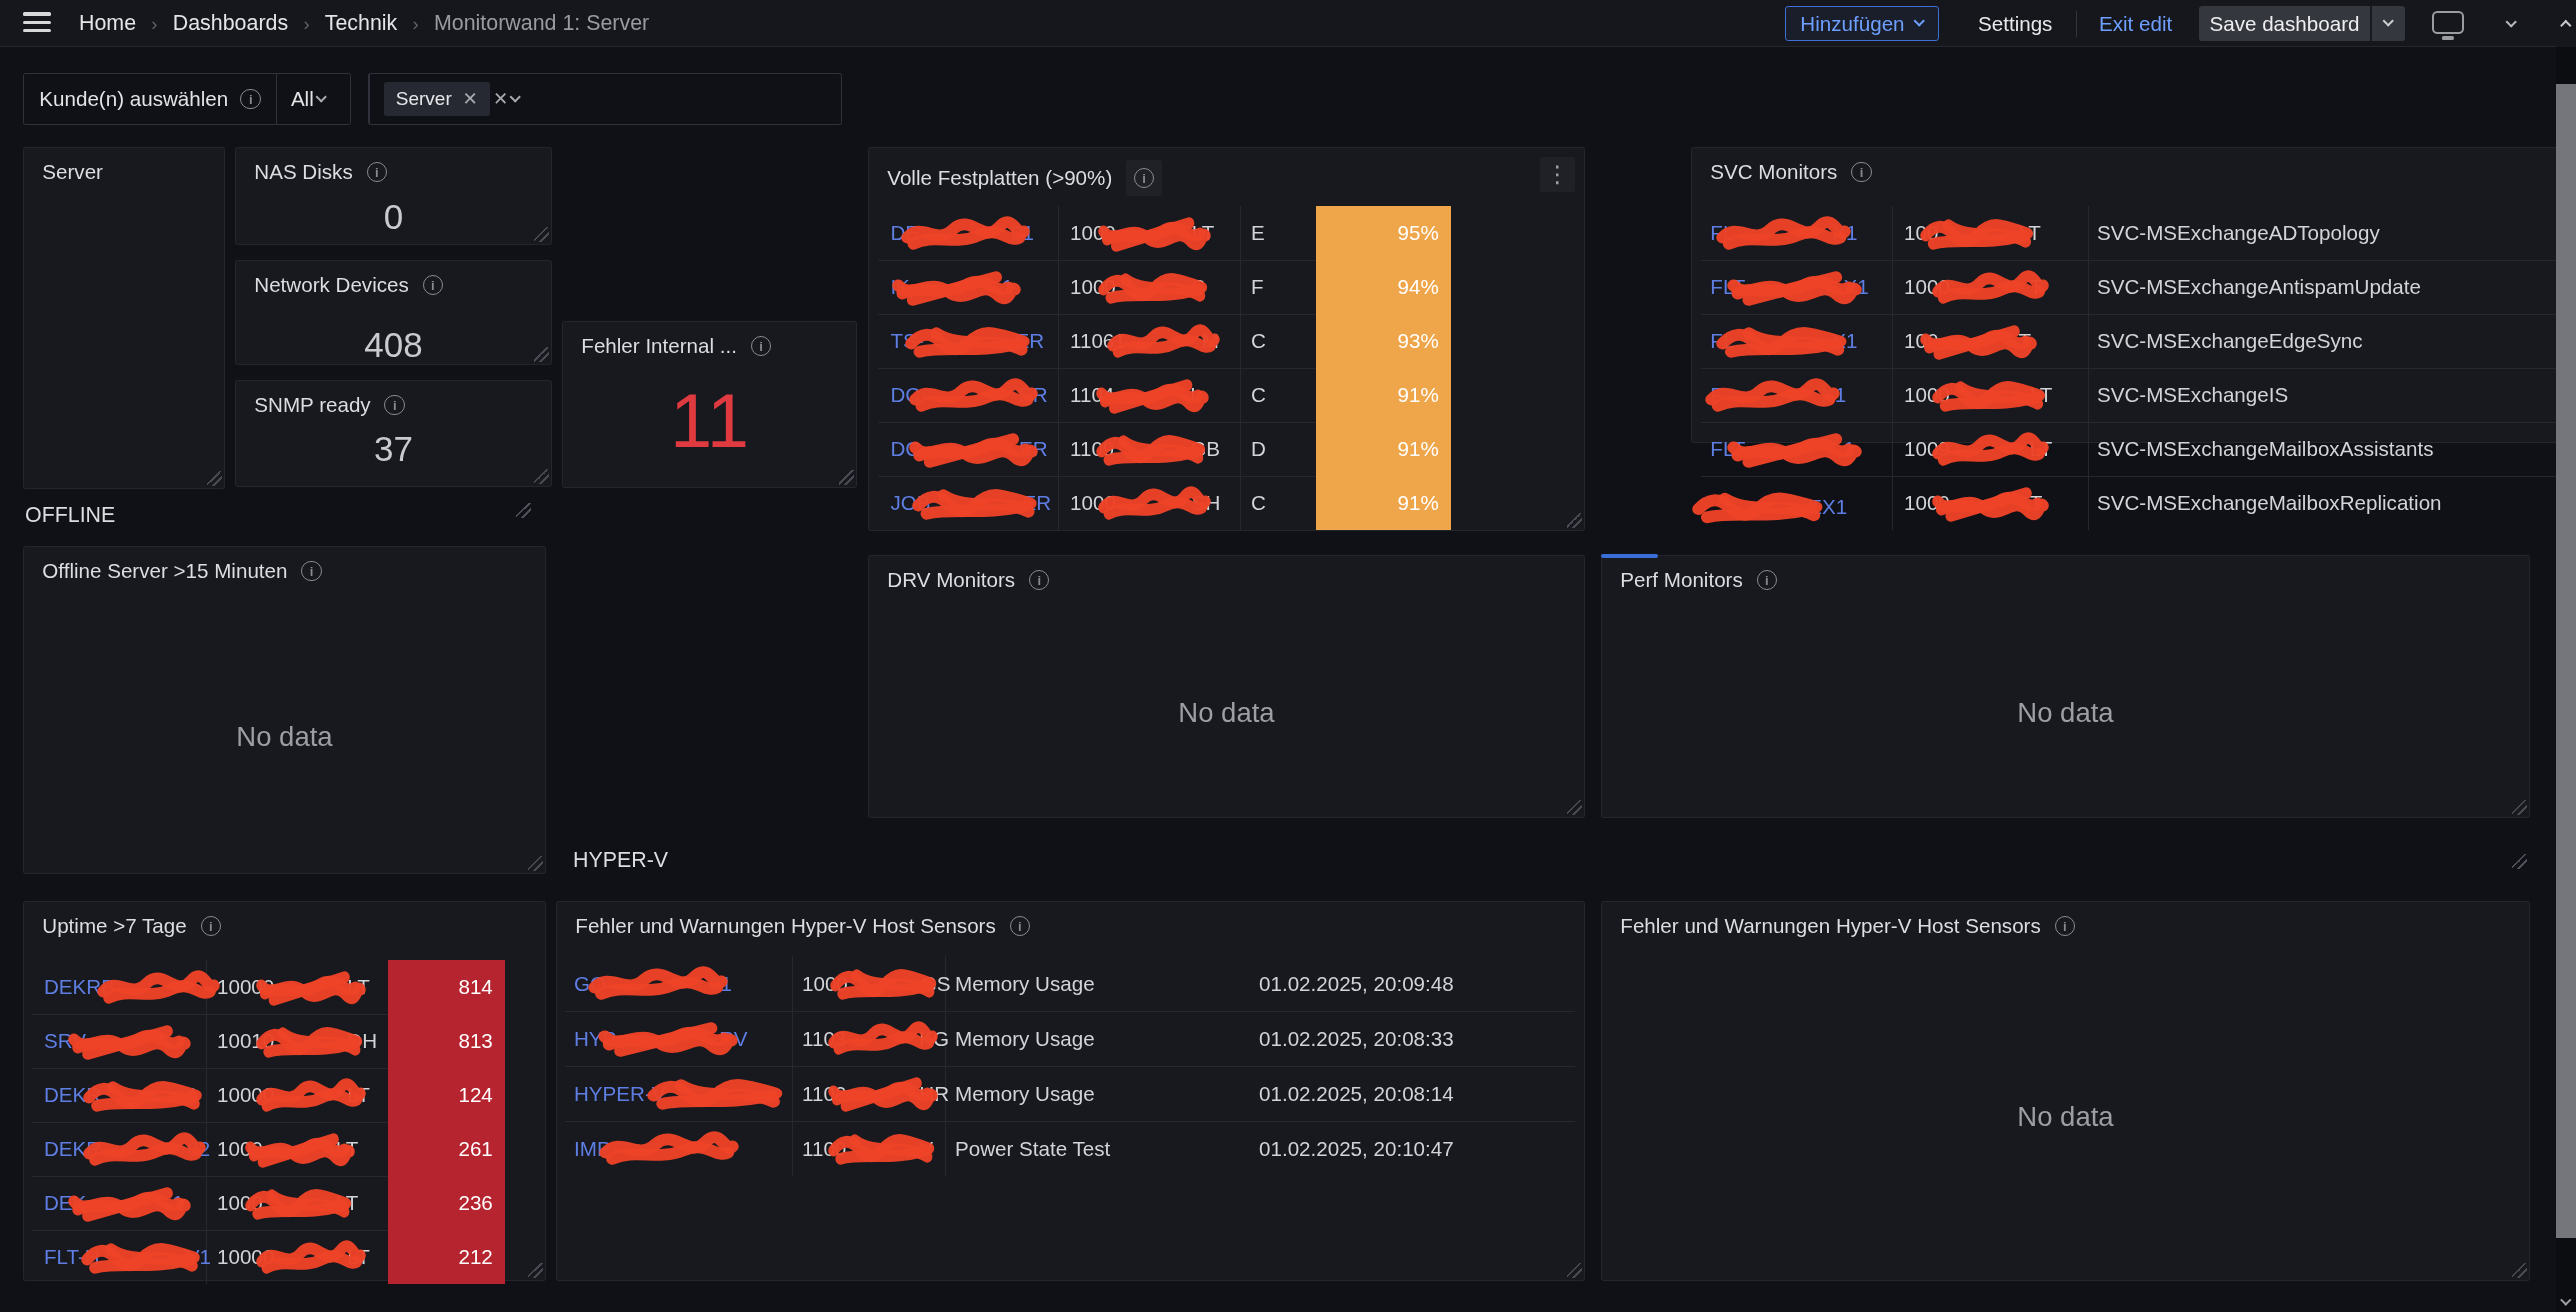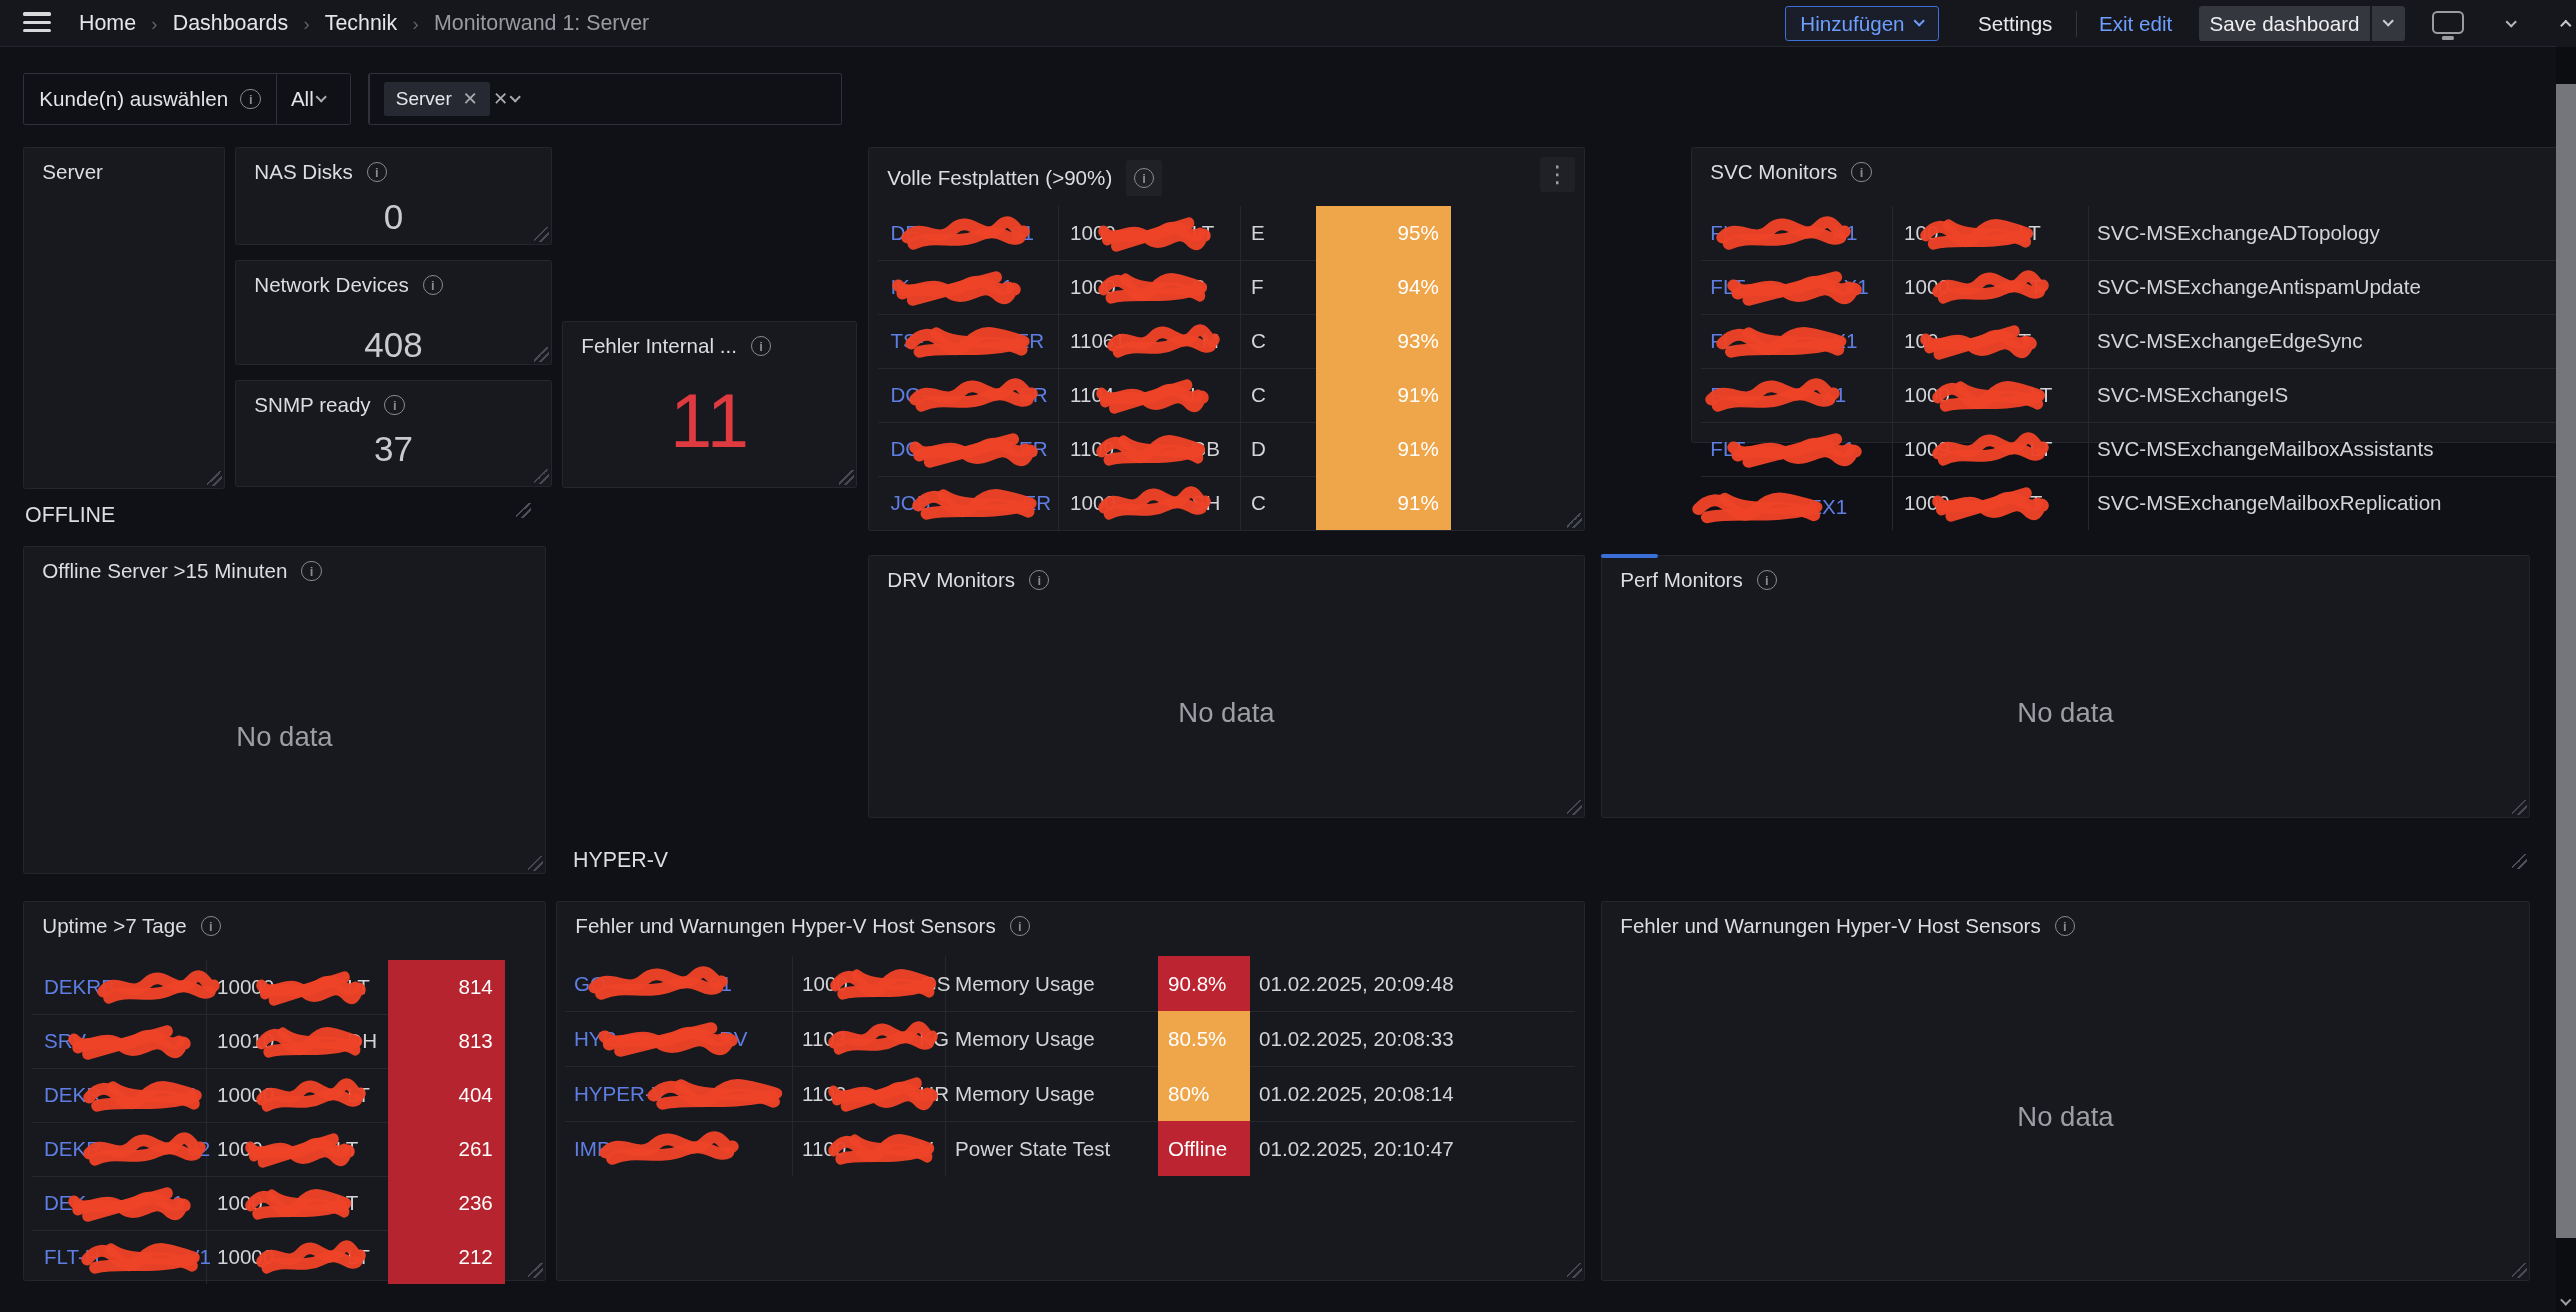--- a/index.html
+++ b/index.html
@@ -706,21 +706,21 @@
                   <path d="M6,22 C20,6 34,30 50,14 S80,28 94,12 S112,24 118,16" fill="none" stroke="#ed4327" stroke-width="11.5" stroke-linecap="round" stroke-linejoin="round" opacity="0.97"></path>
                   <path d="M12,28 C32,18 52,30 74,20 S104,28 114,22" fill="none" stroke="#ed4327" stroke-width="11.5" stroke-linecap="round" stroke-linejoin="round" opacity="0.97"></path>
                 </svg>
               </span>
               <span class="suf">LT</span>
             </span></div>
         </div>
         <div class="strip" style="left: 364px; width: 117px; top: 0px; height: 324px;">
           <div class="seg right" style="background: rgb(181, 36, 47);">814</div>
           <div class="seg right" style="background: rgb(181, 36, 47);">813</div>
-          <div class="seg right" style="background: rgb(181, 36, 47);">404</div>
+          <div class="seg right" style="background: rgb(181, 36, 47);">124</div>
           <div class="seg right" style="background: rgb(181, 36, 47);">261</div>
           <div class="seg right" style="background: rgb(181, 36, 47);">236</div>
           <div class="seg right" style="background: rgb(181, 36, 47);">212</div>
         </div>
       </div>
     </div>
   <div class="panel" id="p-hvm" style="left:556px;top:901px;width:1029px;height:380px">
     <div class="ptitle">
         <span>Fehler und Warnungen Hyper-V Host Sensors</span>
         <span class="info"></span>
@@ -826,26 +826,20 @@
                   <path d="M6,20 q14,-16 28,-2 t26,2 t24,-10 t30,8" fill="none" stroke="#ed4327" stroke-width="11.5" stroke-linecap="round" stroke-linejoin="round" opacity="0.97"></path>
                   <path d="M14,28 C40,22 70,30 110,20" fill="none" stroke="#ed4327" stroke-width="11.5" stroke-linecap="round" stroke-linejoin="round" opacity="0.97"></path>
                   <path d="M30,10 C55,26 85,12 112,26" fill="none" stroke="#ed4327" stroke-width="11.5" stroke-linecap="round" stroke-linejoin="round" opacity="0.97"></path>
                 </svg>
               </span>
               <span class="suf">V</span>
             </span></div>
           <div class="tcell" style="left: 398px;">Power State Test</div>
           <div class="tcell" style="left: 702px;">01.02.2025, 20:10:47</div>
         </div>
-        <div class="strip" style="left: 601px; width: 92px; top: 0px; height: 220px;">
-          <div class="seg left" style="background: rgb(189, 36, 49);">90.8%</div>
-          <div class="seg left" style="background: rgb(239, 166, 74);">80.5%</div>
-          <div class="seg left" style="background: rgb(239, 166, 74);">80%</div>
-          <div class="seg left" style="background: rgb(189, 36, 49);">Offline</div>
-        </div>
       </div>
     </div>
   <div class="panel" id="p-hvs" style="left:1601px;top:901px;width:929px;height:380px">
     <div class="ptitle">
         <span>Fehler und Warnungen Hyper-V Host Sensors</span>
         <span class="info"></span>
       </div>
     <div class="nodata" style="top:199px">No data</div>
     <div class="rsz"></div>
   </div>

